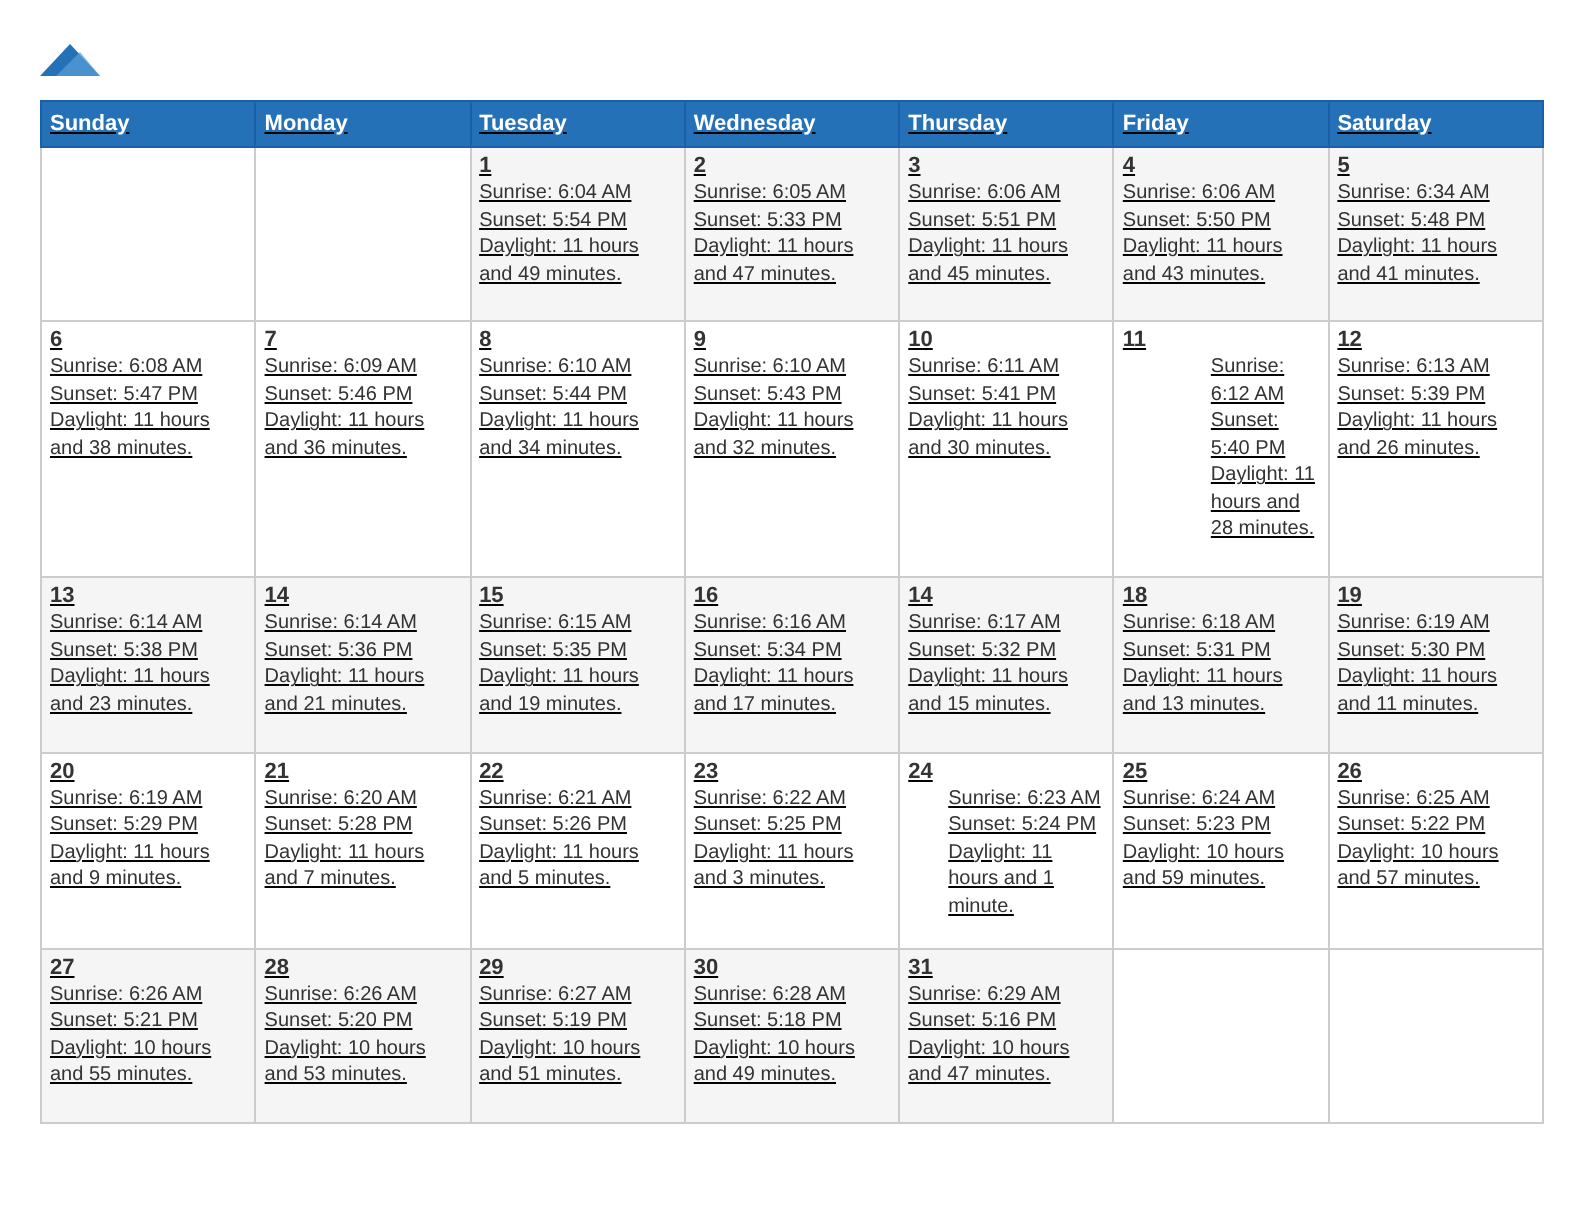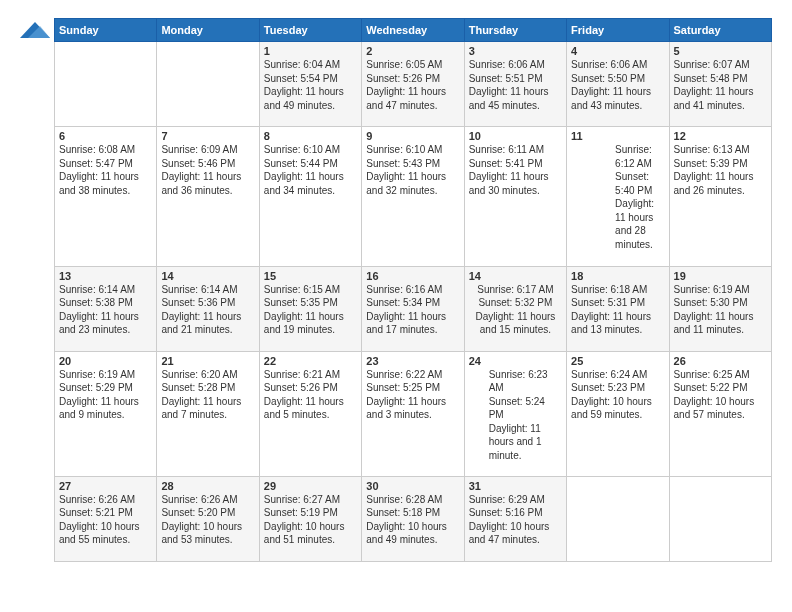--- a/index.html
+++ b/index.html
@@ -8,21 +8,22 @@
       background: #fff;
       width: 792px;
       height: 612px;
       overflow: hidden;
     }
     .page {
       width: 792px;
       height: 572px;
       padding: 18px 20px 10px 20px;
       display: flex;
-      flex-direction: row;
+      flex-direction: column;
+      text-decoration: underline;
     }
     .header {
       display: flex;
       align-items: flex-start;
       justify-content: space-between;
       margin-bottom: 8px;
     }
     .logo {
       display: flex;
       align-items: center;
@@ -135,38 +136,38 @@
           <td class="empty"></td>
           <td>
             <span class="day-number">1</span>
             <div class="day-info" style="white-space: pre-line;">Sunrise: 6:04 AM
 Sunset: 5:54 PM
 Daylight: 11 hours and 49 minutes.</div>
           </td>
           <td>
             <span class="day-number">2</span>
             <div class="day-info" style="white-space: pre-line;">Sunrise: 6:05 AM
-Sunset: 5:26 PM
+Sunset: 5:33 PM
 Daylight: 11 hours and 47 minutes.</div>
           </td>
           <td>
             <span class="day-number">3</span>
             <div class="day-info" style="white-space: pre-line;">Sunrise: 6:06 AM
 Sunset: 5:51 PM
 Daylight: 11 hours and 45 minutes.</div>
           </td>
           <td>
             <span class="day-number">4</span>
             <div class="day-info" style="white-space: pre-line;">Sunrise: 6:06 AM
 Sunset: 5:50 PM
 Daylight: 11 hours and 43 minutes.</div>
           </td>
           <td>
             <span class="day-number">5</span>
-            <div class="day-info" style="white-space: pre-line;">Sunrise: 6:07 AM
+            <div class="day-info" style="white-space: pre-line;">Sunrise: 6:34 AM
 Sunset: 5:48 PM
 Daylight: 11 hours and 41 minutes.</div>
           </td>
         </tr>
         <tr>
           <td>
             <span class="day-number">6</span>
             <div class="day-info" style="white-space: pre-line;">Sunrise: 6:08 AM
 Sunset: 5:47 PM
 Daylight: 11 hours and 38 minutes.</div>
@@ -228,21 +229,21 @@
 Daylight: 11 hours and 19 minutes.</div>
           </td>
           <td>
             <span class="day-number">16</span>
             <div class="day-info" style="white-space: pre-line;">Sunrise: 6:16 AM
 Sunset: 5:34 PM
 Daylight: 11 hours and 17 minutes.</div>
           </td>
           <td>
             <span class="day-number">14</span>
-            <div class="day-info" style="white-space: pre-line; text-align: center;">Sunrise: 6:17 AM
+            <div class="day-info" style="white-space: pre-line;">Sunrise: 6:17 AM
 Sunset: 5:32 PM
 Daylight: 11 hours and 15 minutes.</div>
           </td>
           <td>
             <span class="day-number">18</span>
             <div class="day-info" style="white-space: pre-line;">Sunrise: 6:18 AM
 Sunset: 5:31 PM
 Daylight: 11 hours and 13 minutes.</div>
           </td>
           <td>

